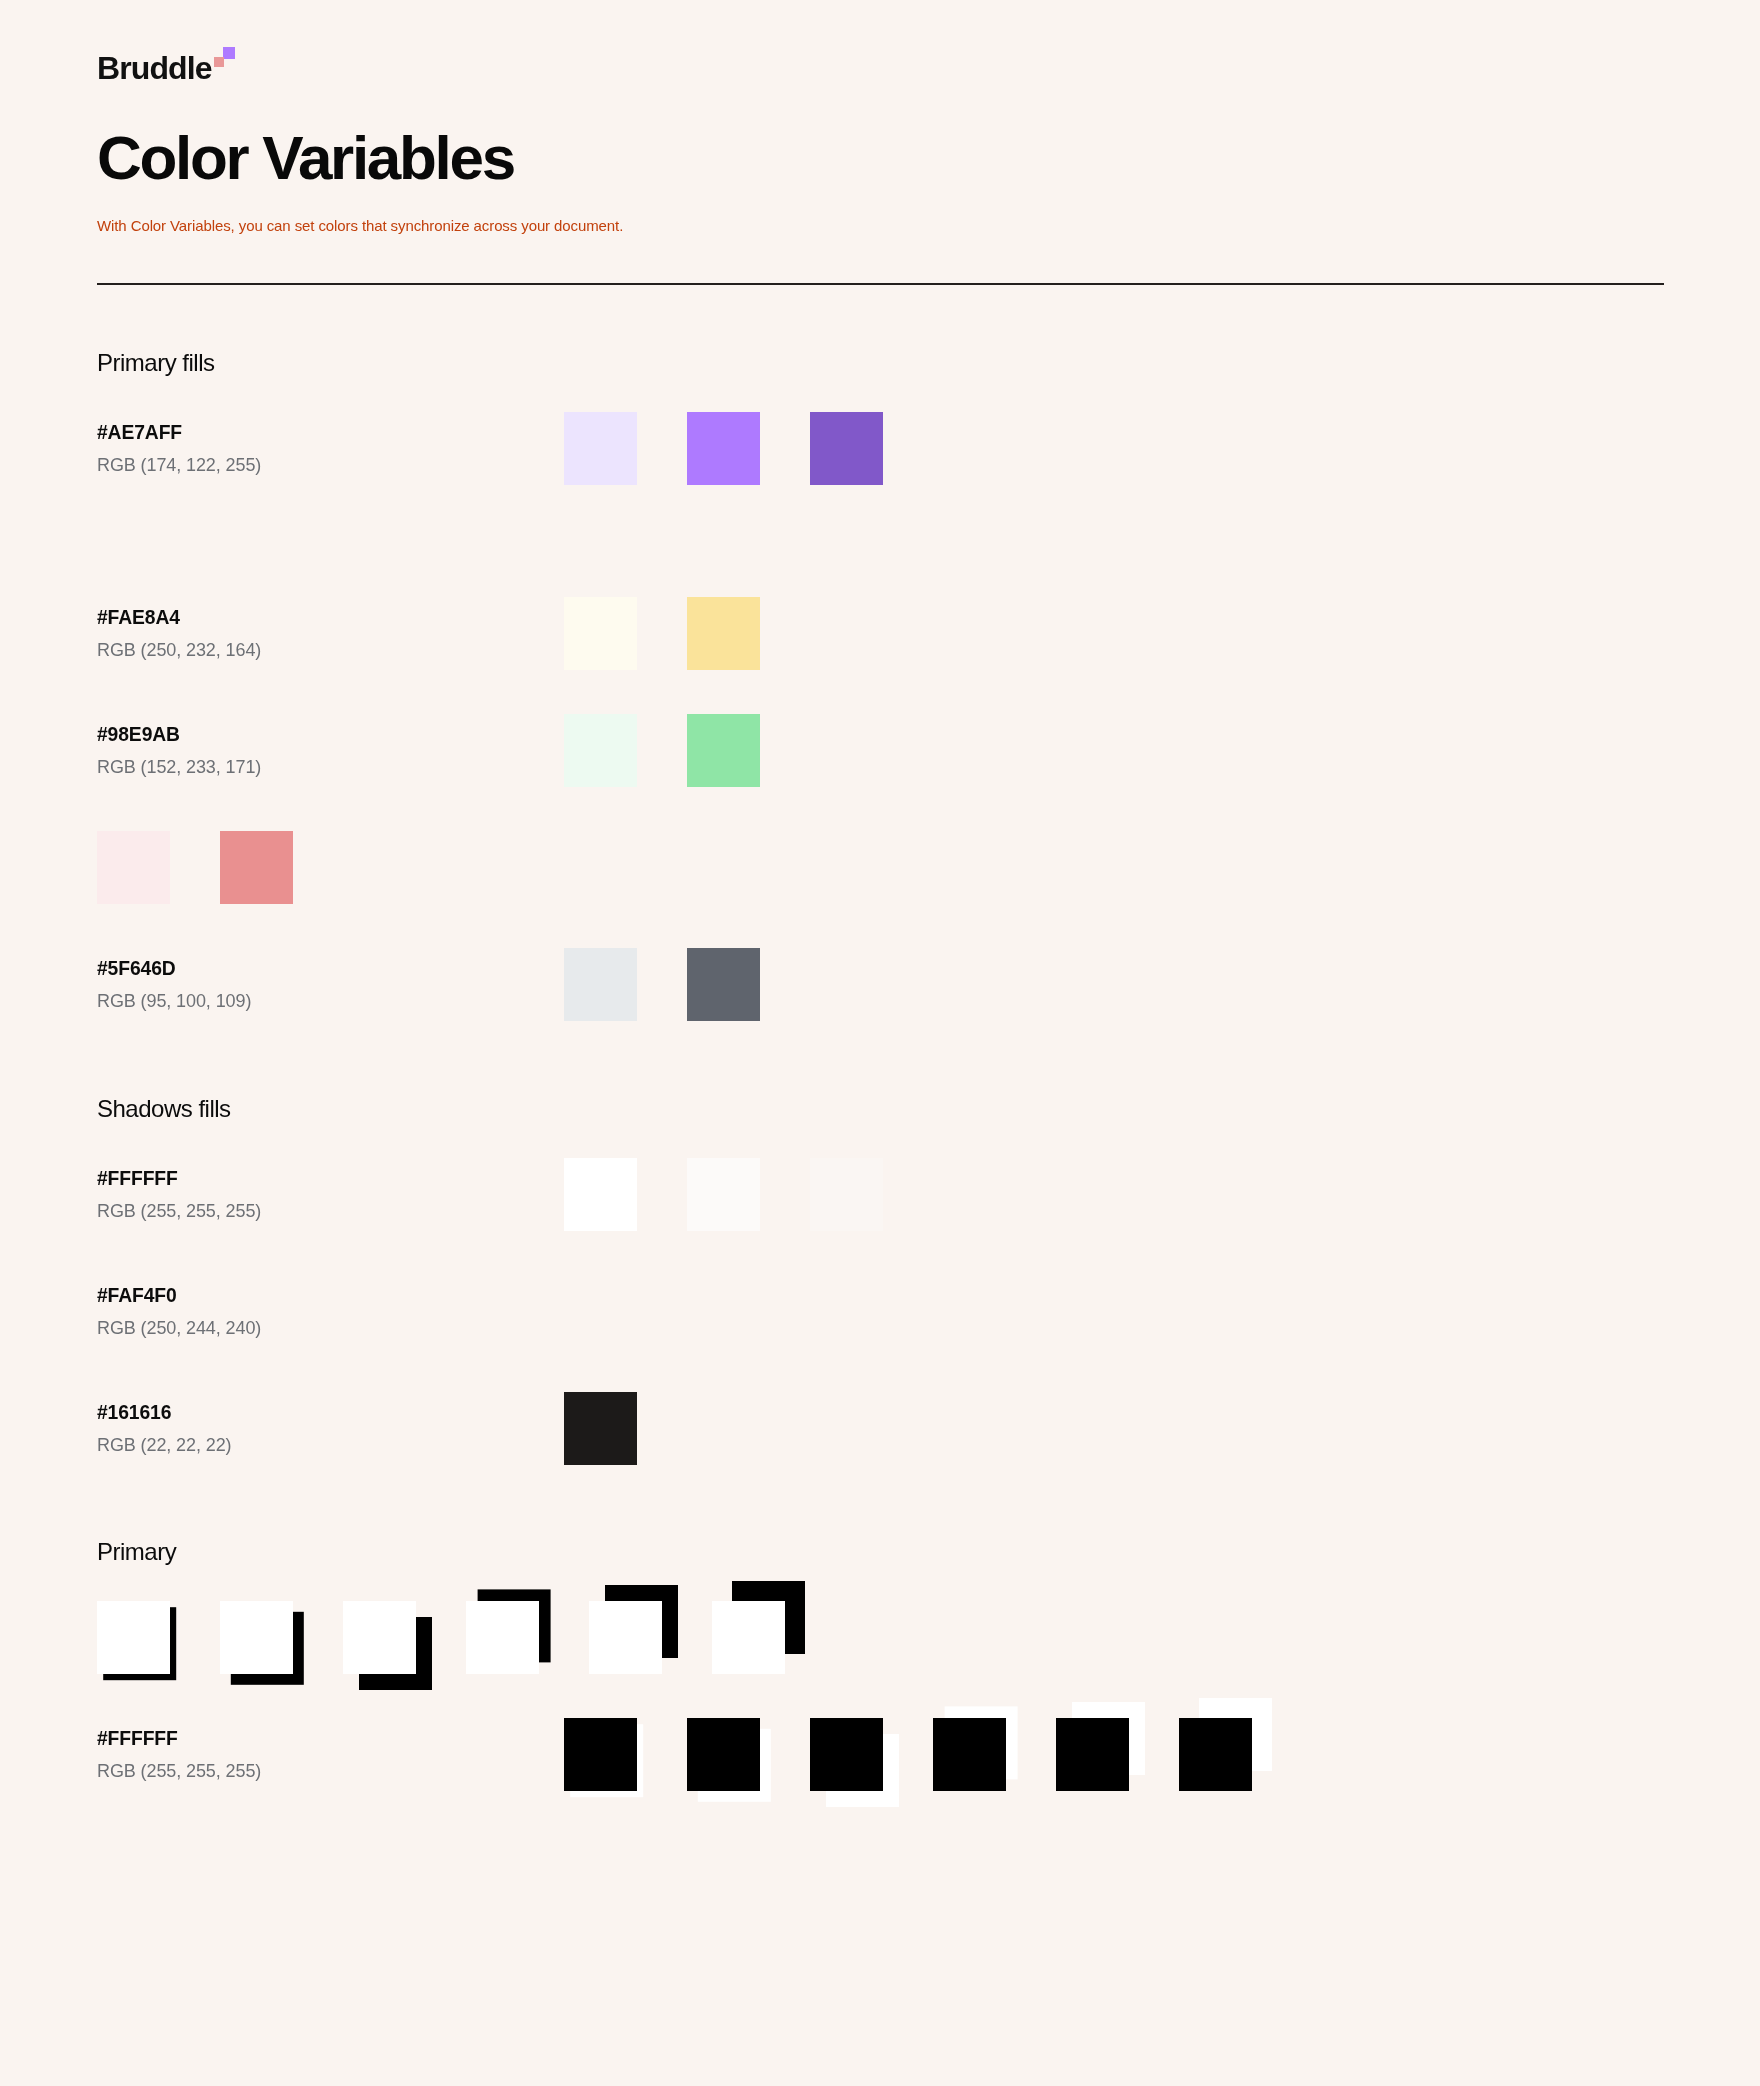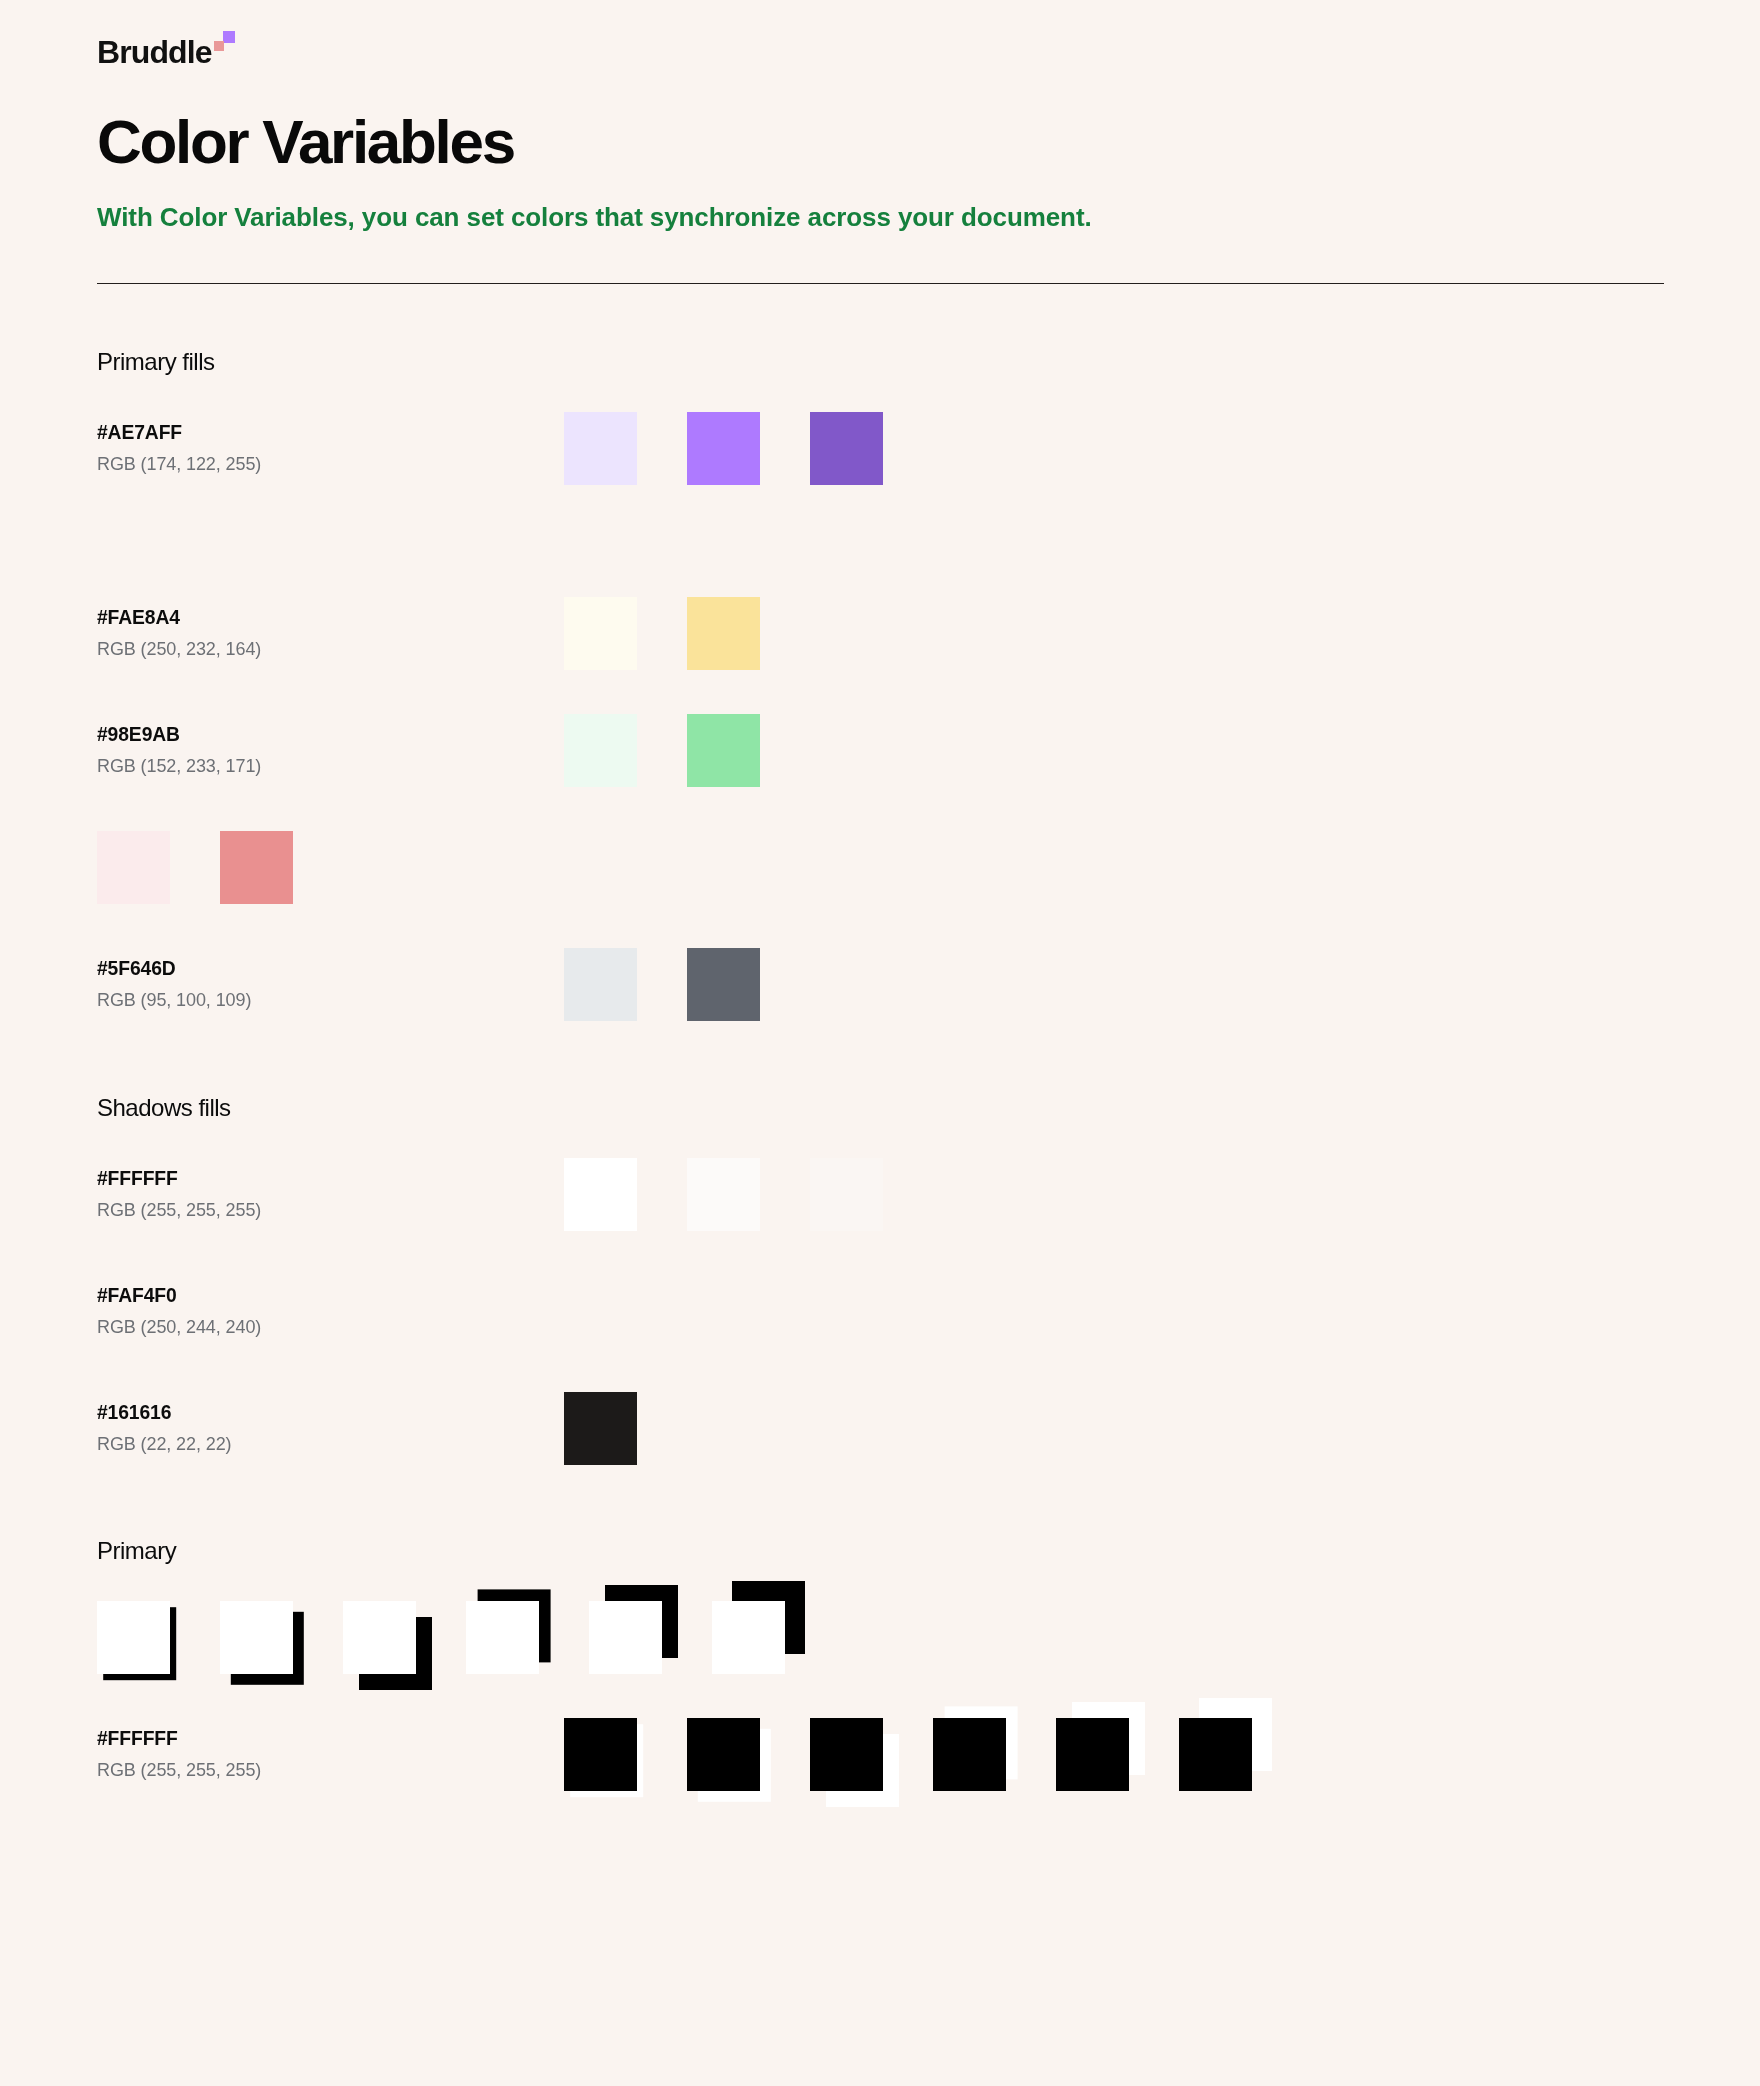--- a/index.html
+++ b/index.html
@@ -21,21 +21,22 @@
     height: 2087px;
     box-sizing: border-box;
     padding: 0 97px;
   }
 
   
   .brand {
     position: relative;
     display: inline-flex;
     align-items: flex-start;
-    padding-top: 36px;
+    padding-top: 28px;
+    margin-top: 24px;
   }
   .brand-word {
     font-size: 32px;
     font-weight: 700;
     letter-spacing: -0.9px;
     color: #111111;
     line-height: 1;
     font-family: "Liberation Sans", sans-serif;
   }
   .brand-mark {
@@ -67,23 +68,23 @@
     margin: 42px 0 0 0;
     font-size: 62px;
     font-weight: 800;
     letter-spacing: -2.3px;
     color: #090909;
     line-height: 1.02;
     font-family: "Liberation Sans", sans-serif;
   }
   .page-subtitle {
     margin: 26px 0 0 0;
-    font-size: 26px;
-    font-weight: 700;
-    color: #15803d;
+    font-size: 15px;
+    font-weight: 400;
+    color: #c2410c;
     line-height: 1.4;
     letter-spacing: -0.1px;
   }
   .divider {
     margin-top: 47px;
     width: 1567px;
     height: 1.5px;
     background: #231f1d;
   }
 

